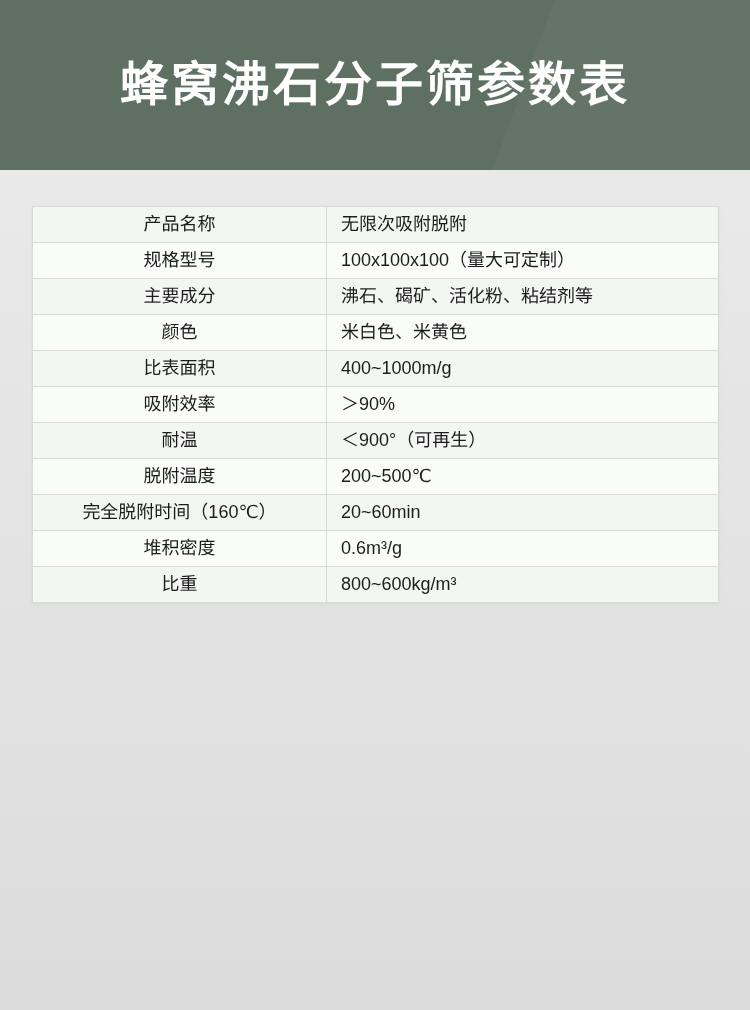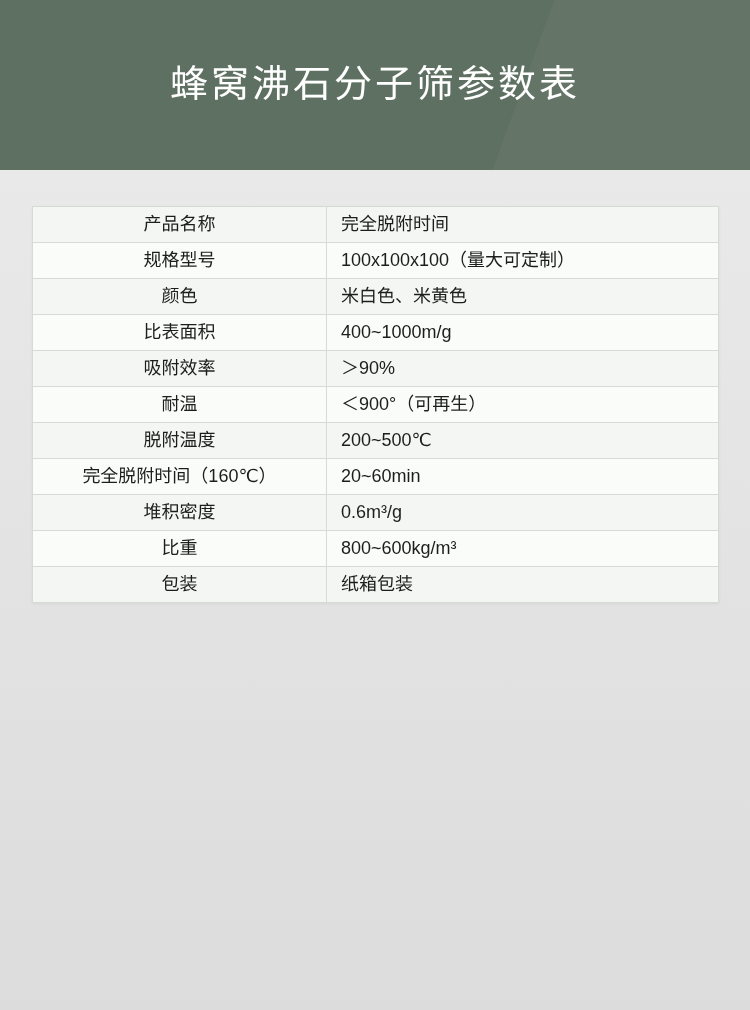--- a/index.html
+++ b/index.html
@@ -40,22 +40,22 @@
     right: -40px;
     top: -60px;
     width: 260px;
     height: 300px;
     background: rgba(255, 255, 255, 0.04);
     transform: rotate(20deg);
     pointer-events: none;
   }
   .header-title {
     color: #ffffff;
-    font-size: 38px;
-    font-weight: normal;
+    font-size: 48px;
+    font-weight: bold;
     letter-spacing: 3px;
     line-height: 1.2;
     text-align: left;
     position: relative;
     z-index: 2;
     white-space: nowrap;
   }
 
   
   .body-area {
@@ -110,25 +110,29 @@
 
   <div class="header">
     <div class="header-title">蜂窝沸石分子筛参数表</div>
   </div>
 
   <div class="body-area">
     <table class="spec-table">
       <tbody>
         <tr>
           <td class="cell-label">产品名称</td>
-          <td class="cell-value">完全脱附时间</td>
+          <td class="cell-value">无限次吸附脱附</td>
         </tr>
         <tr>
           <td class="cell-label">规格型号</td>
           <td class="cell-value">100x100x100（量大可定制）</td>
+        </tr>
+        <tr>
+          <td class="cell-label">主要成分</td>
+          <td class="cell-value">沸石、碣矿、活化粉、粘结剂等</td>
         </tr>
         <tr>
           <td class="cell-label">颜色</td>
           <td class="cell-value">米白色、米黄色</td>
         </tr>
         <tr>
           <td class="cell-label">比表面积</td>
           <td class="cell-value">400~1000m/g</td>
         </tr>
         <tr>
@@ -148,21 +152,17 @@
           <td class="cell-value">20~60min</td>
         </tr>
         <tr>
           <td class="cell-label">堆积密度</td>
           <td class="cell-value">0.6m³/g</td>
         </tr>
         <tr>
           <td class="cell-label">比重</td>
           <td class="cell-value">800~600kg/m³</td>
         </tr>
-        <tr>
-          <td class="cell-label">包装</td>
-          <td class="cell-value">纸箱包装</td>
-        </tr>
       </tbody>
     </table>
   </div>
 
 </div>
 
 </body></html>

